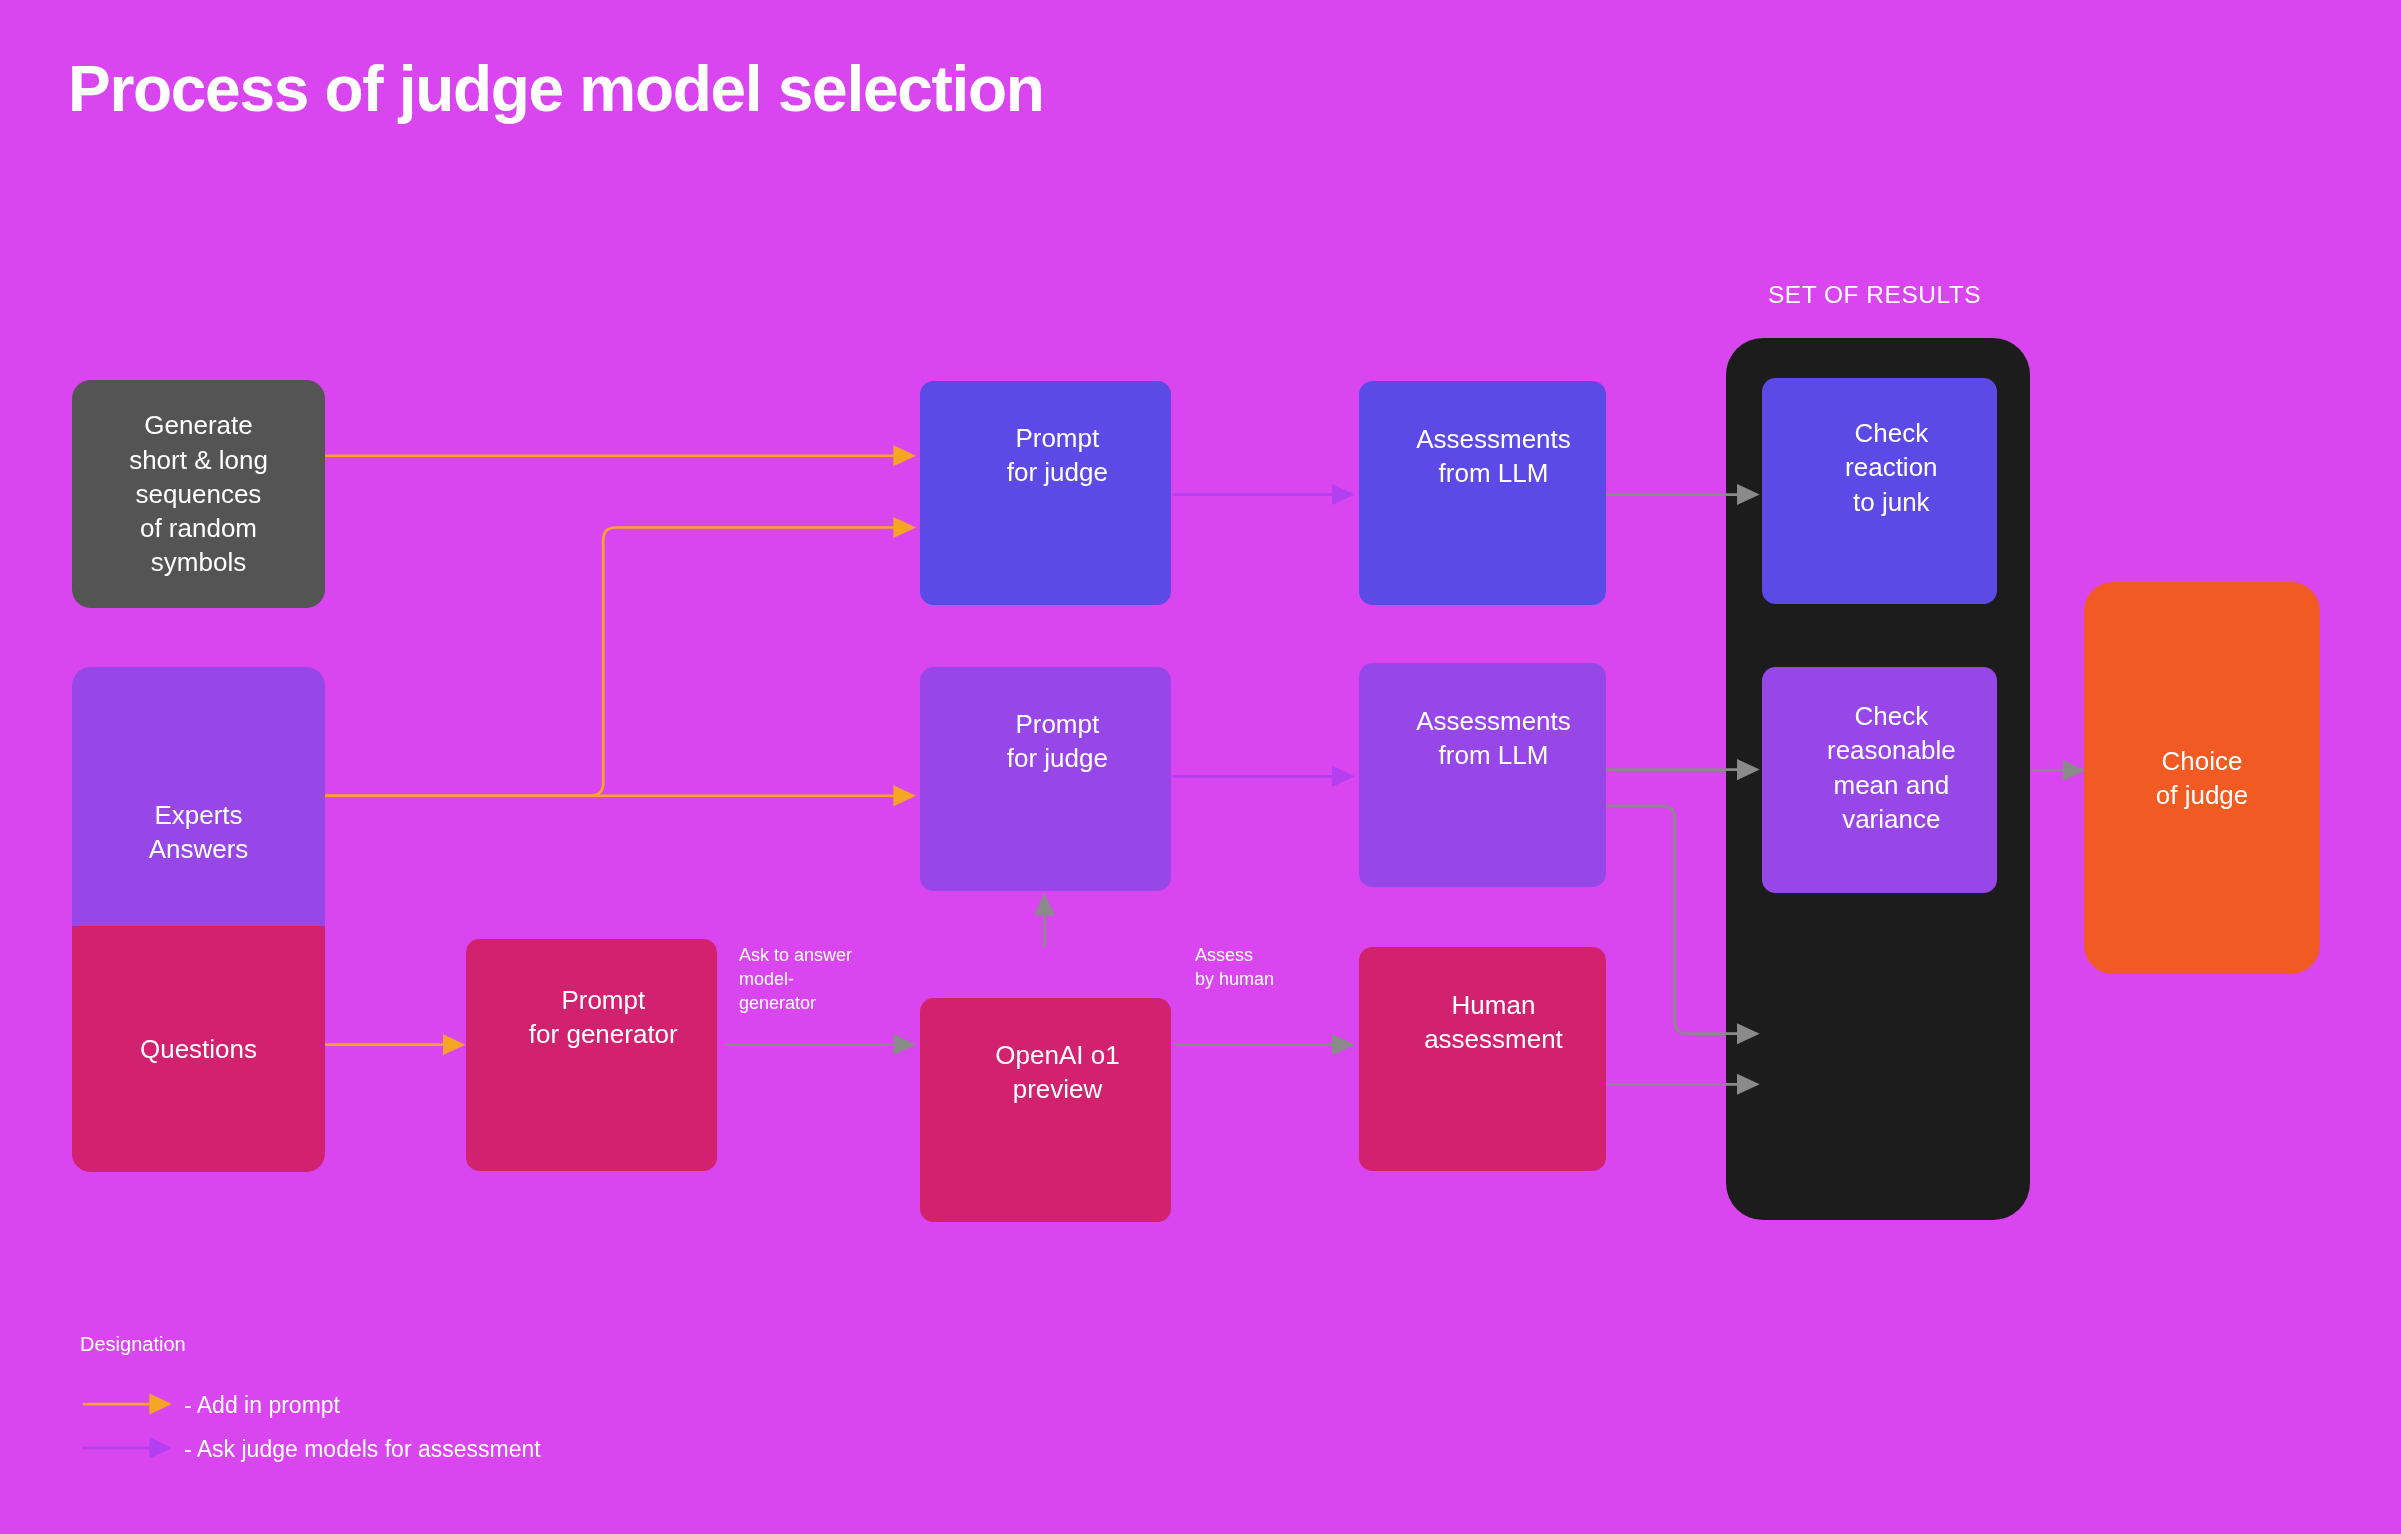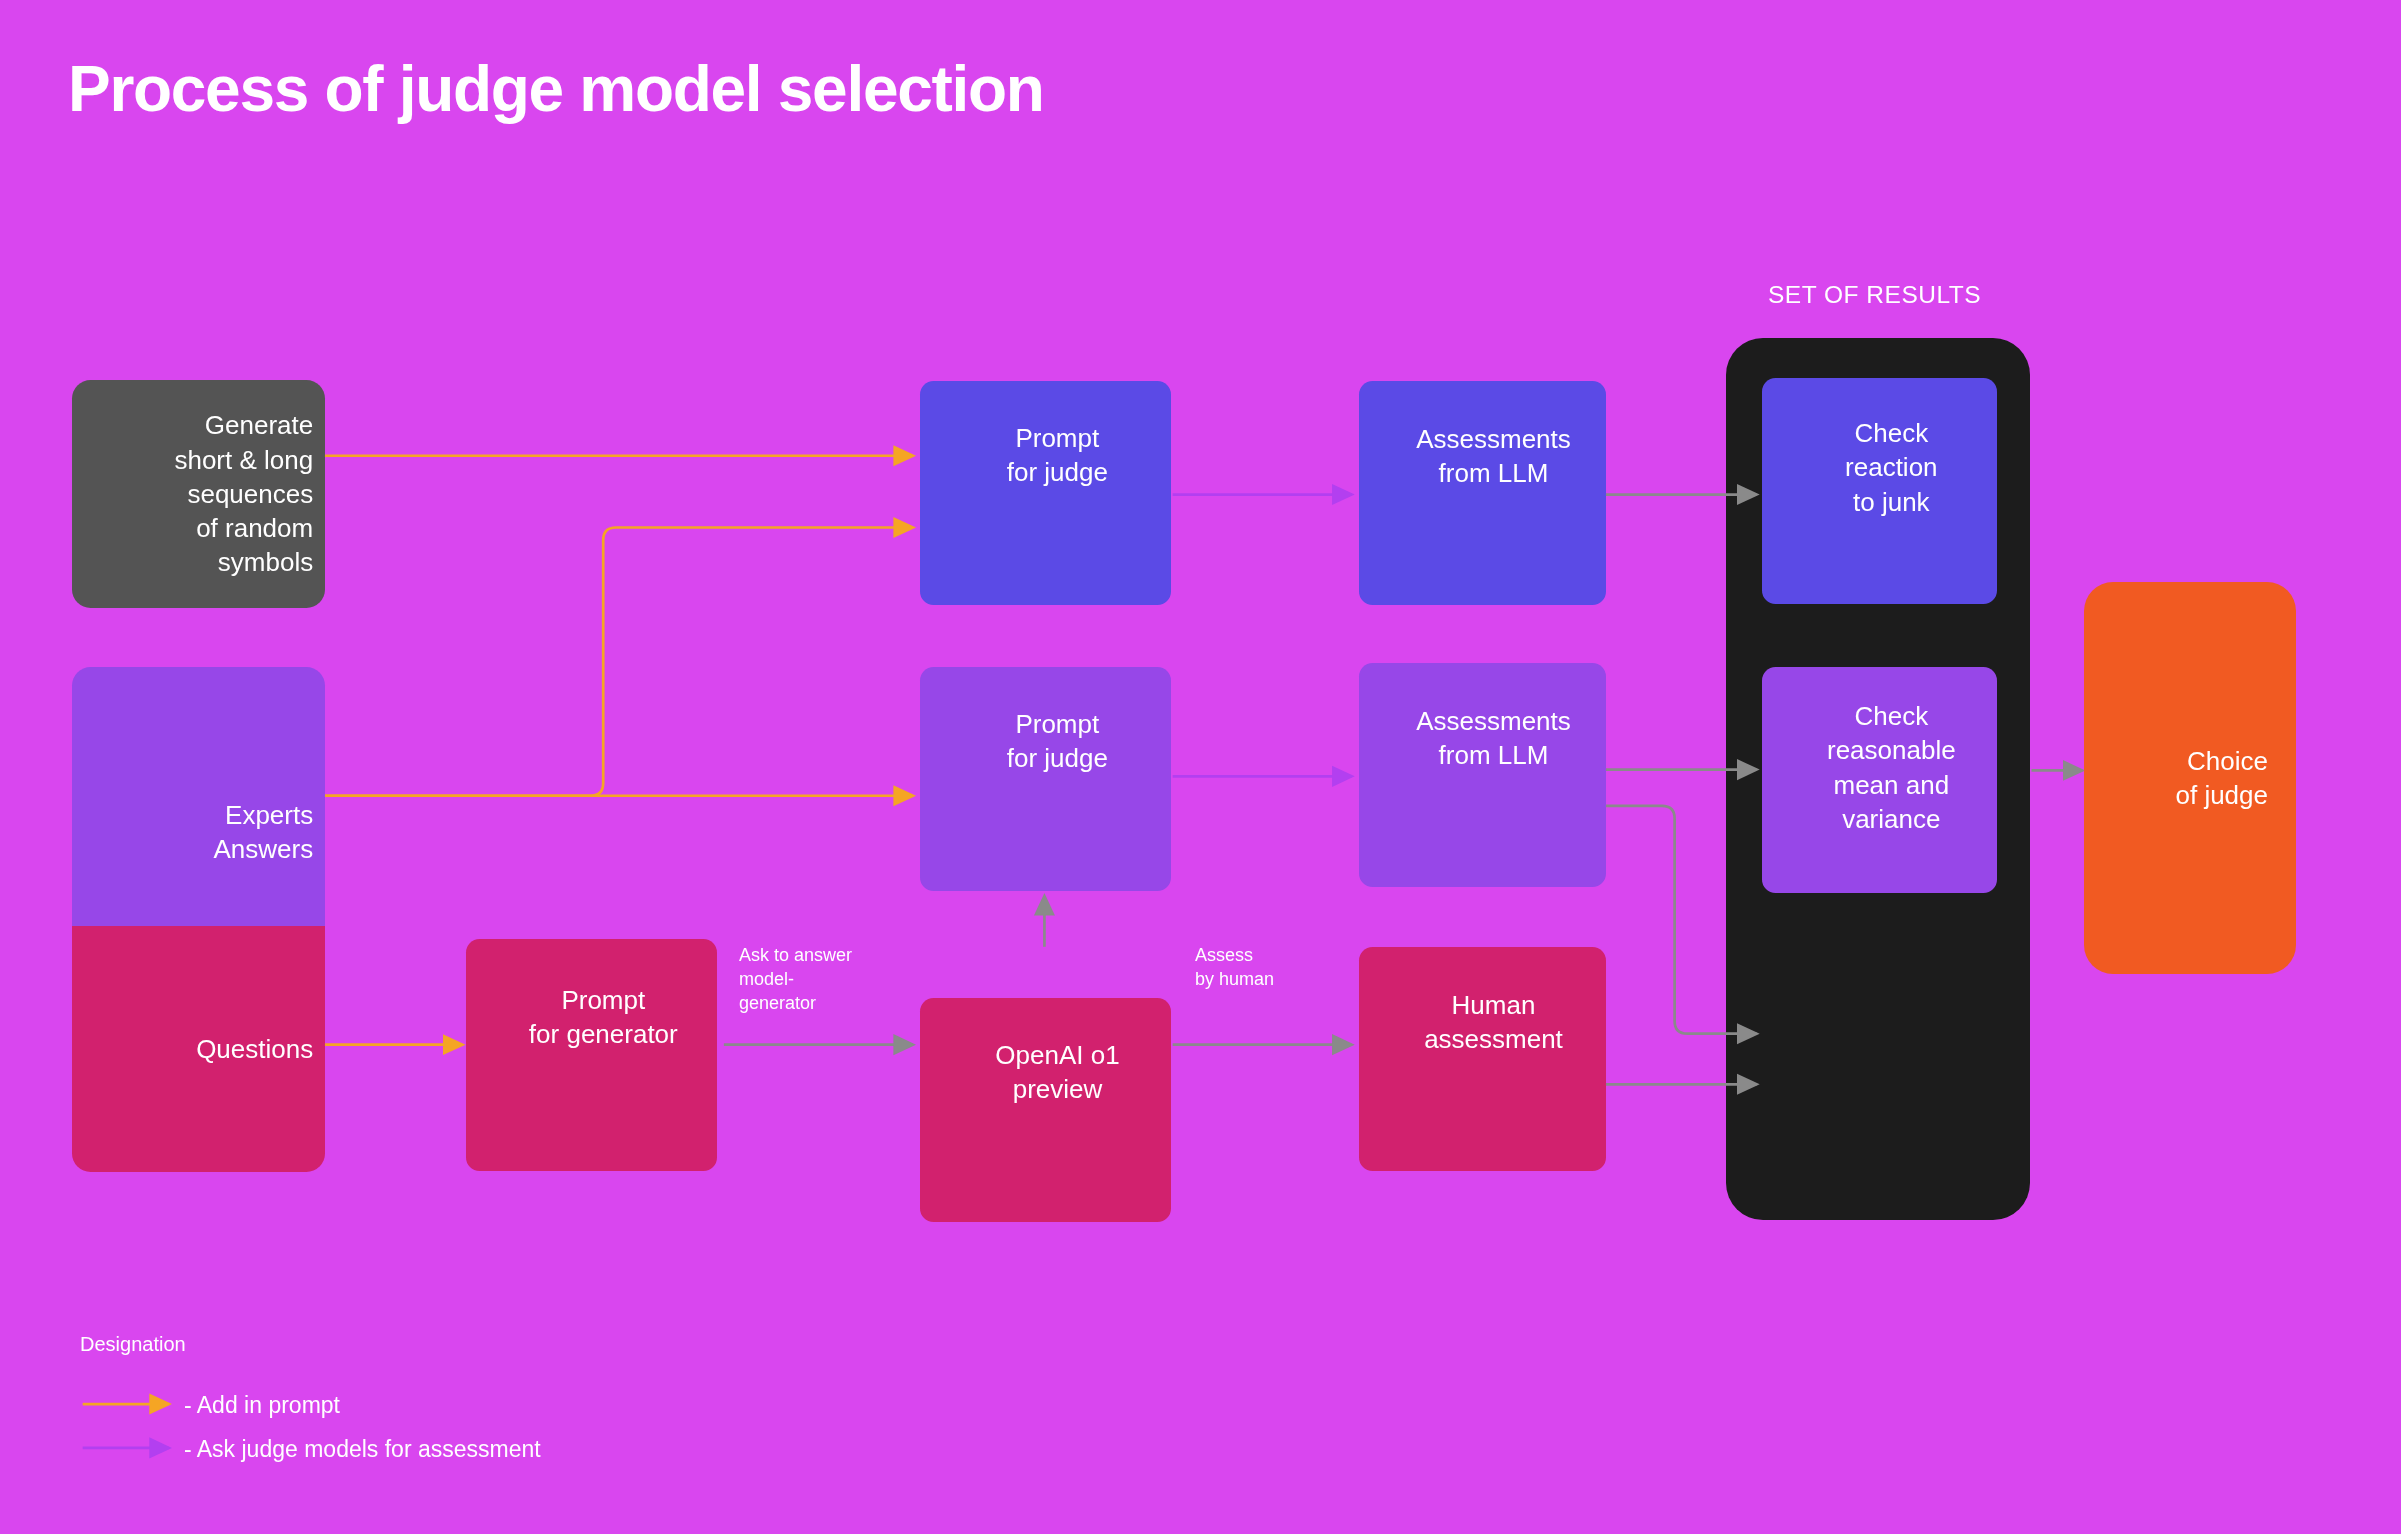--- a/index.html
+++ b/index.html
@@ -30,21 +30,21 @@
     position: absolute;
     box-sizing: border-box;
     display: flex;
     align-items: center;
     color: #ffffff;
     font-size: 26px;
     line-height: 1.32;
     white-space: pre-line;
   }
   .node-inner { width: 100%; }
-  .node.center { justify-content: center; text-align: right; }
+  .node.center { justify-content: center; text-align: center; }
   .node.left   { justify-content: flex-start; text-align: center; }
 
   .gray   { background: #545454; }
   .purple { background: #9747E8; }
   .pink   { background: #D2216E; }
   .blue   { background: #5B4AE6; }
   .orange { background: #F15A22; }
 
   .results-frame {
     position: absolute;
@@ -202,21 +202,21 @@
   </div>
 
   <div class="node purple left" style="left:1762px; top:667px; width:235px; height:226px; border-radius:13.5px; padding:0 0 25px 23.6px;">
     <div class="node-inner">Check
 reasonable
 mean and
 variance</div>
   </div>
 
 
-  <div class="node orange center" style="left:2084px; top:582px; width:212px; height:392px; border-radius:29px; padding:0 28px;">
+  <div class="node orange center" style="left:2084px; top:582px; width:236px; height:392px; border-radius:29px; padding:0 28px;">
     <div class="node-inner">Choice
 of judge</div>
   </div>
 
   <div class="edge-label" style="left:739px; top:943px; width:177px;">Ask to answer
 model-
 generator</div>
 
   <div class="edge-label" style="left:1195px; top:943px; width:169px;">Assess
 by human</div>

